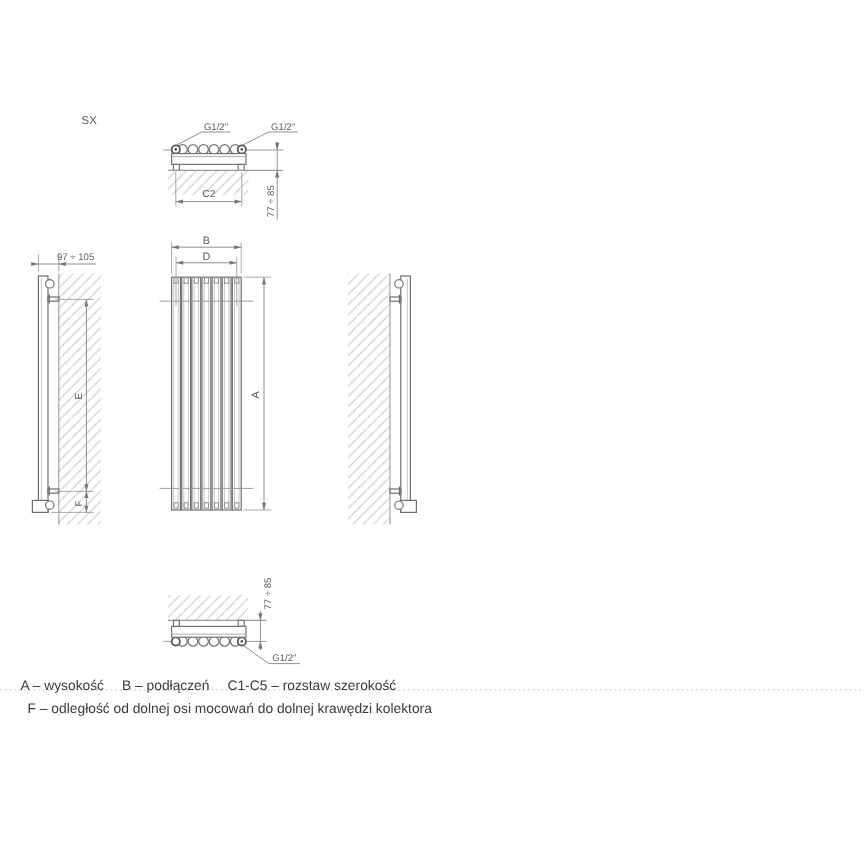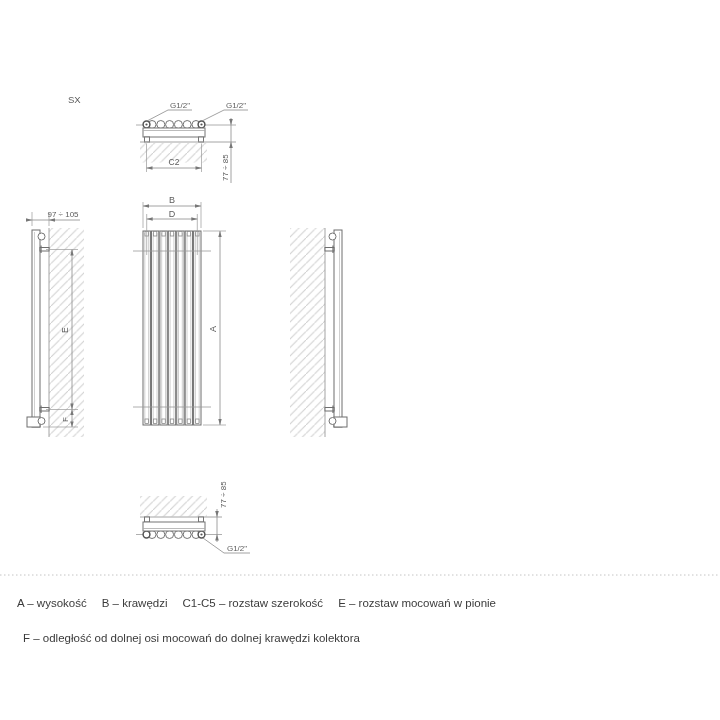--- a/index.html
+++ b/index.html
@@ -9,27 +9,27 @@
     background:#ffffff;
     font-family:"Liberation Sans",sans-serif;
     overflow:hidden;
   }
   svg text{
     font-family:"Liberation Sans",sans-serif;
     fill:#5c5c5c;
   }
   .legend{
     position:absolute;
-    left:17px;top:595px;width:698px;
+    left:17px;top:564px;width:698px;
     font-size:11.5px;
     color:#3b3b3b;
     line-height:16px;
   }
   .legend-line1{display:flex;gap:15px;white-space:nowrap;}
-  .legend-line2{margin-top:19px;padding-left:6px;white-space:nowrap;}
+  .legend-line2{margin-top:3px;padding-left:6px;white-space:nowrap;}
 </style>
 </head>
 <body>
 
 <div class="page">
 
   <svg width="720" height="582" viewBox="0 0 720 582">
     <defs>
       <pattern id="hatch" patternUnits="userSpaceOnUse" width="8.5" height="8.5">
         <line x1="-1" y1="9.5" x2="9.5" y2="-1" stroke="#cfcfcf" stroke-width="1"></line>
@@ -268,22 +268,21 @@
       <text x="237" y="551" font-size="8" text-anchor="middle">G1/2"</text>
     </g>
 
     <line x1="0" y1="575" x2="720" y2="575" stroke="#c4c4c4" stroke-width="1" stroke-dasharray="1.5,2.5"></line>
   </svg>
 
   
   <div class="legend">
     <div class="legend-line1">
       <span>A – wysokość</span>
-      <span>B – krawędzi</span>
+      <span>B – podłączeń</span>
       <span>C1-C5 – rozstaw szerokość</span>
-      <span>E – rozstaw mocowań w pionie</span>
     </div>
     <div class="legend-line2">
       <span>F – odległość od dolnej osi mocowań do dolnej krawędzi kolektora</span>
     </div>
   </div>
 
 </div>
 
 </body></html>

